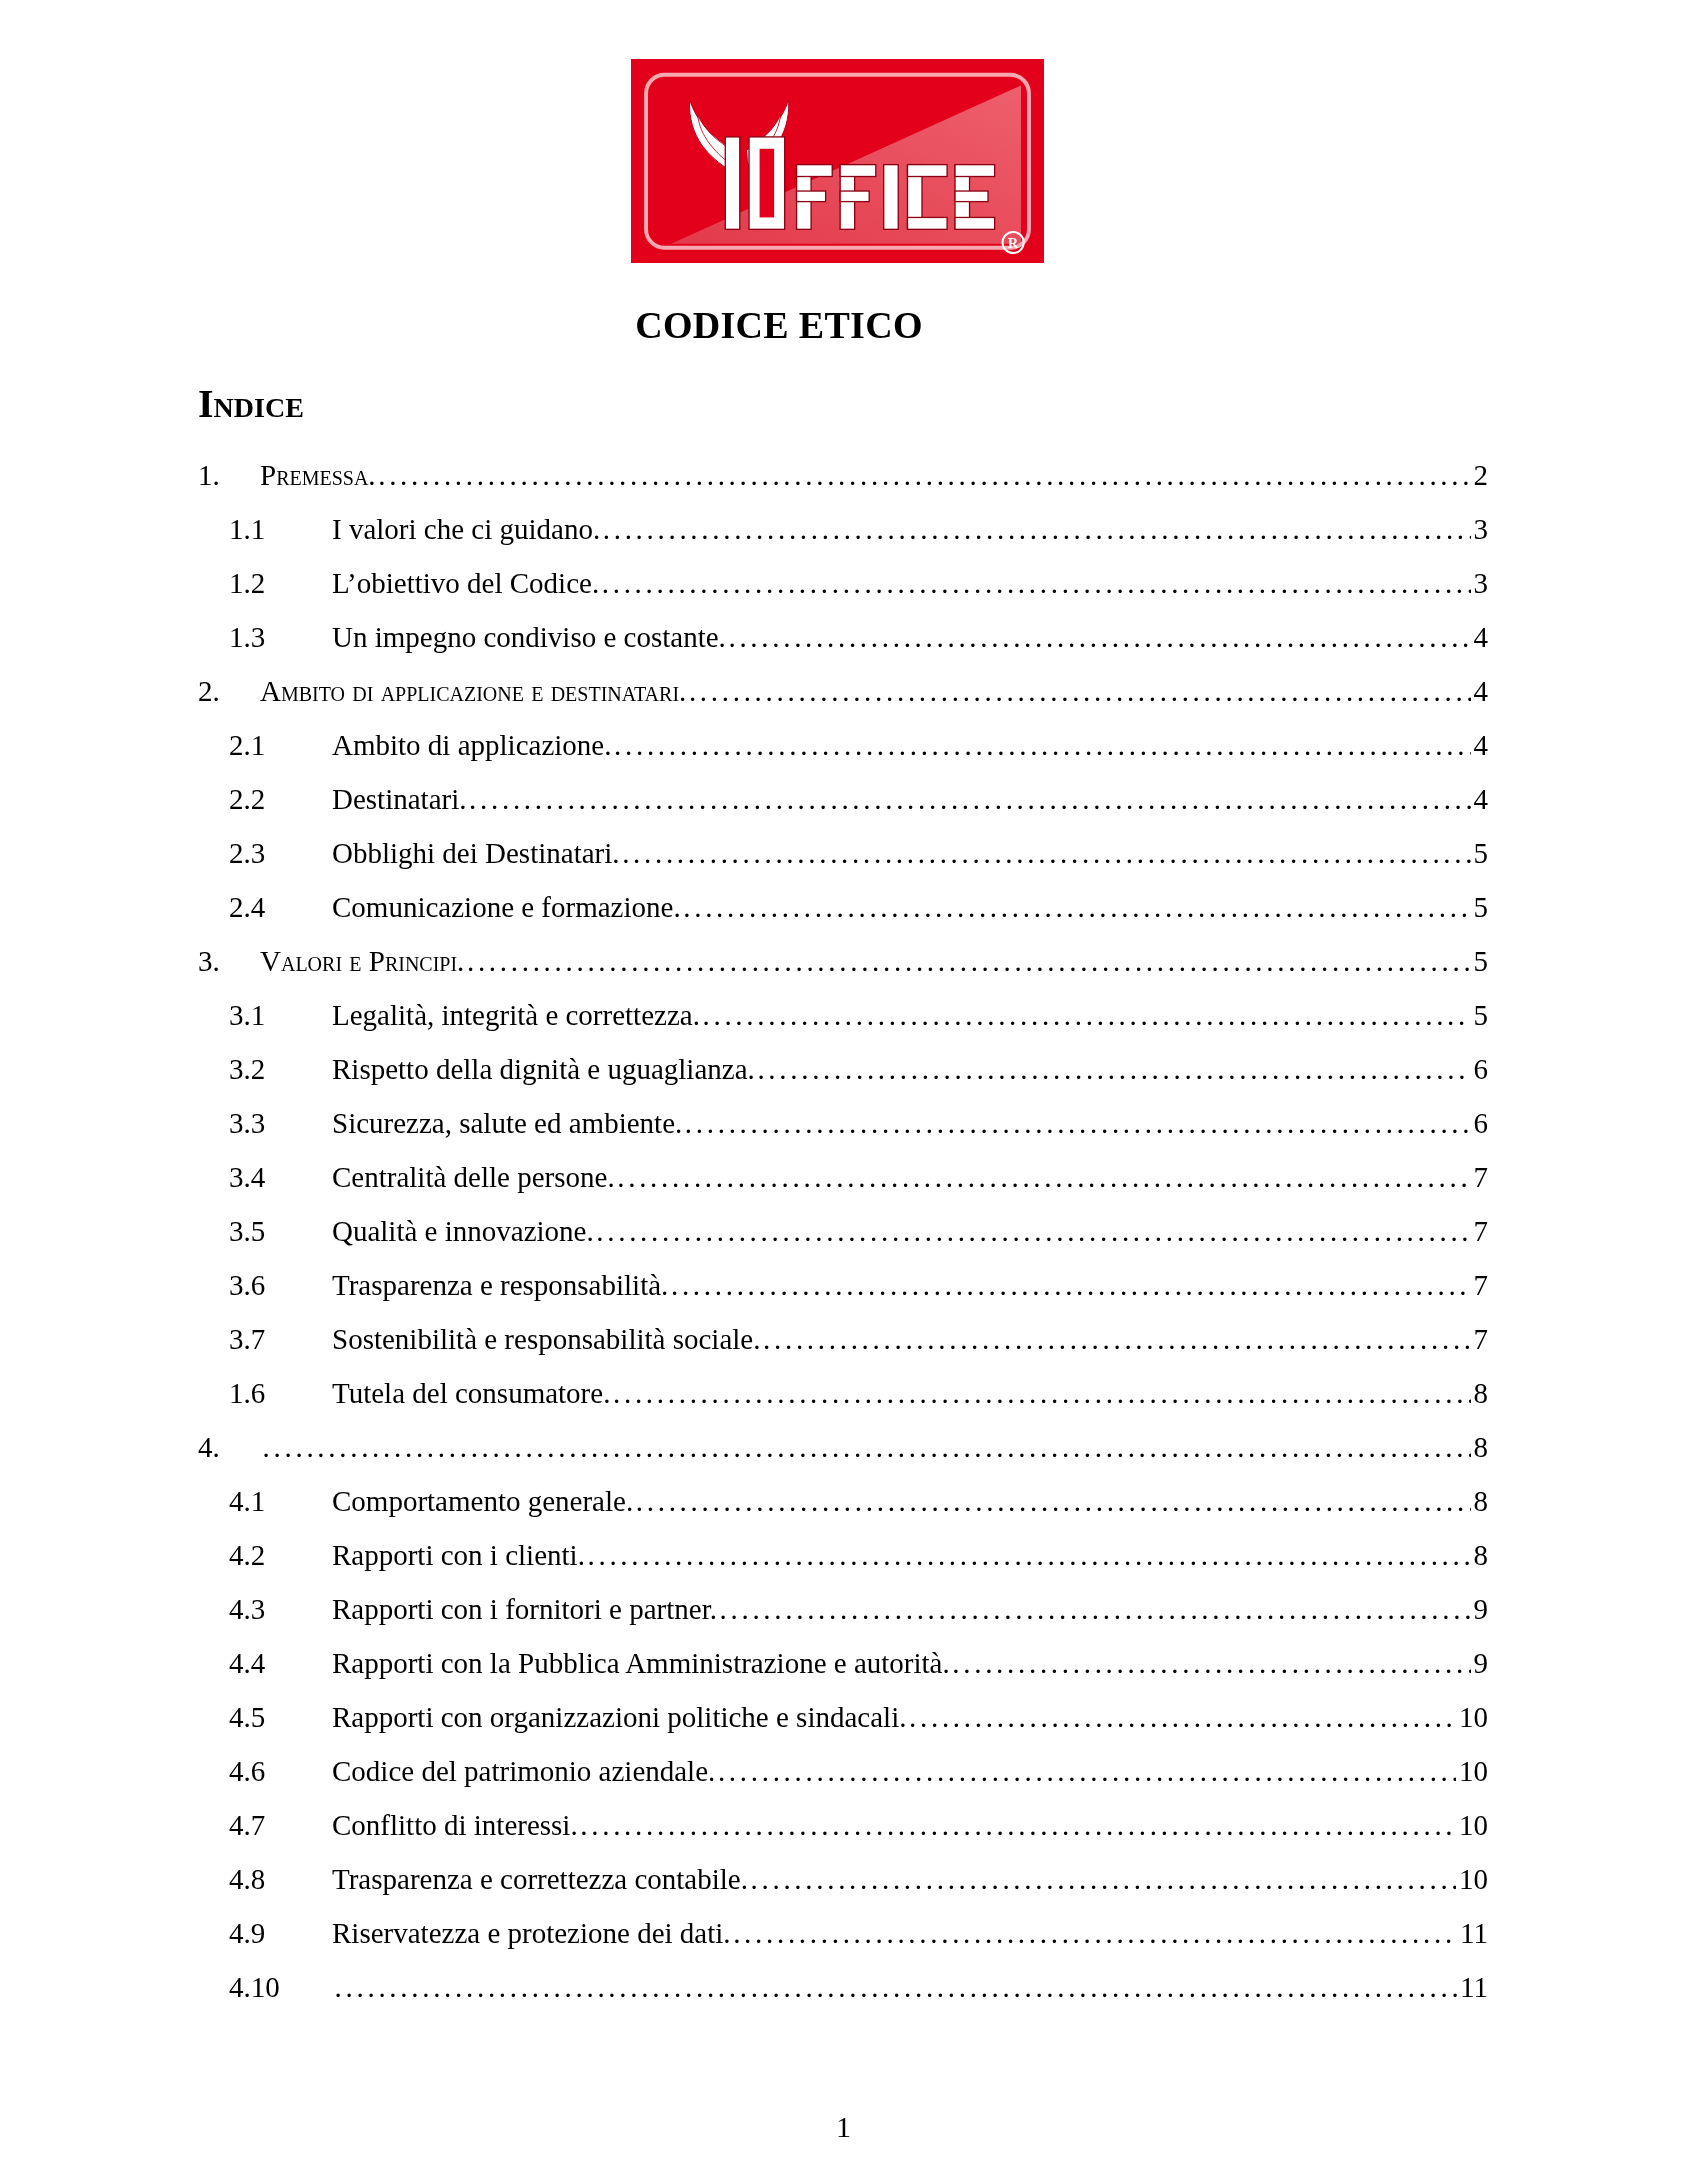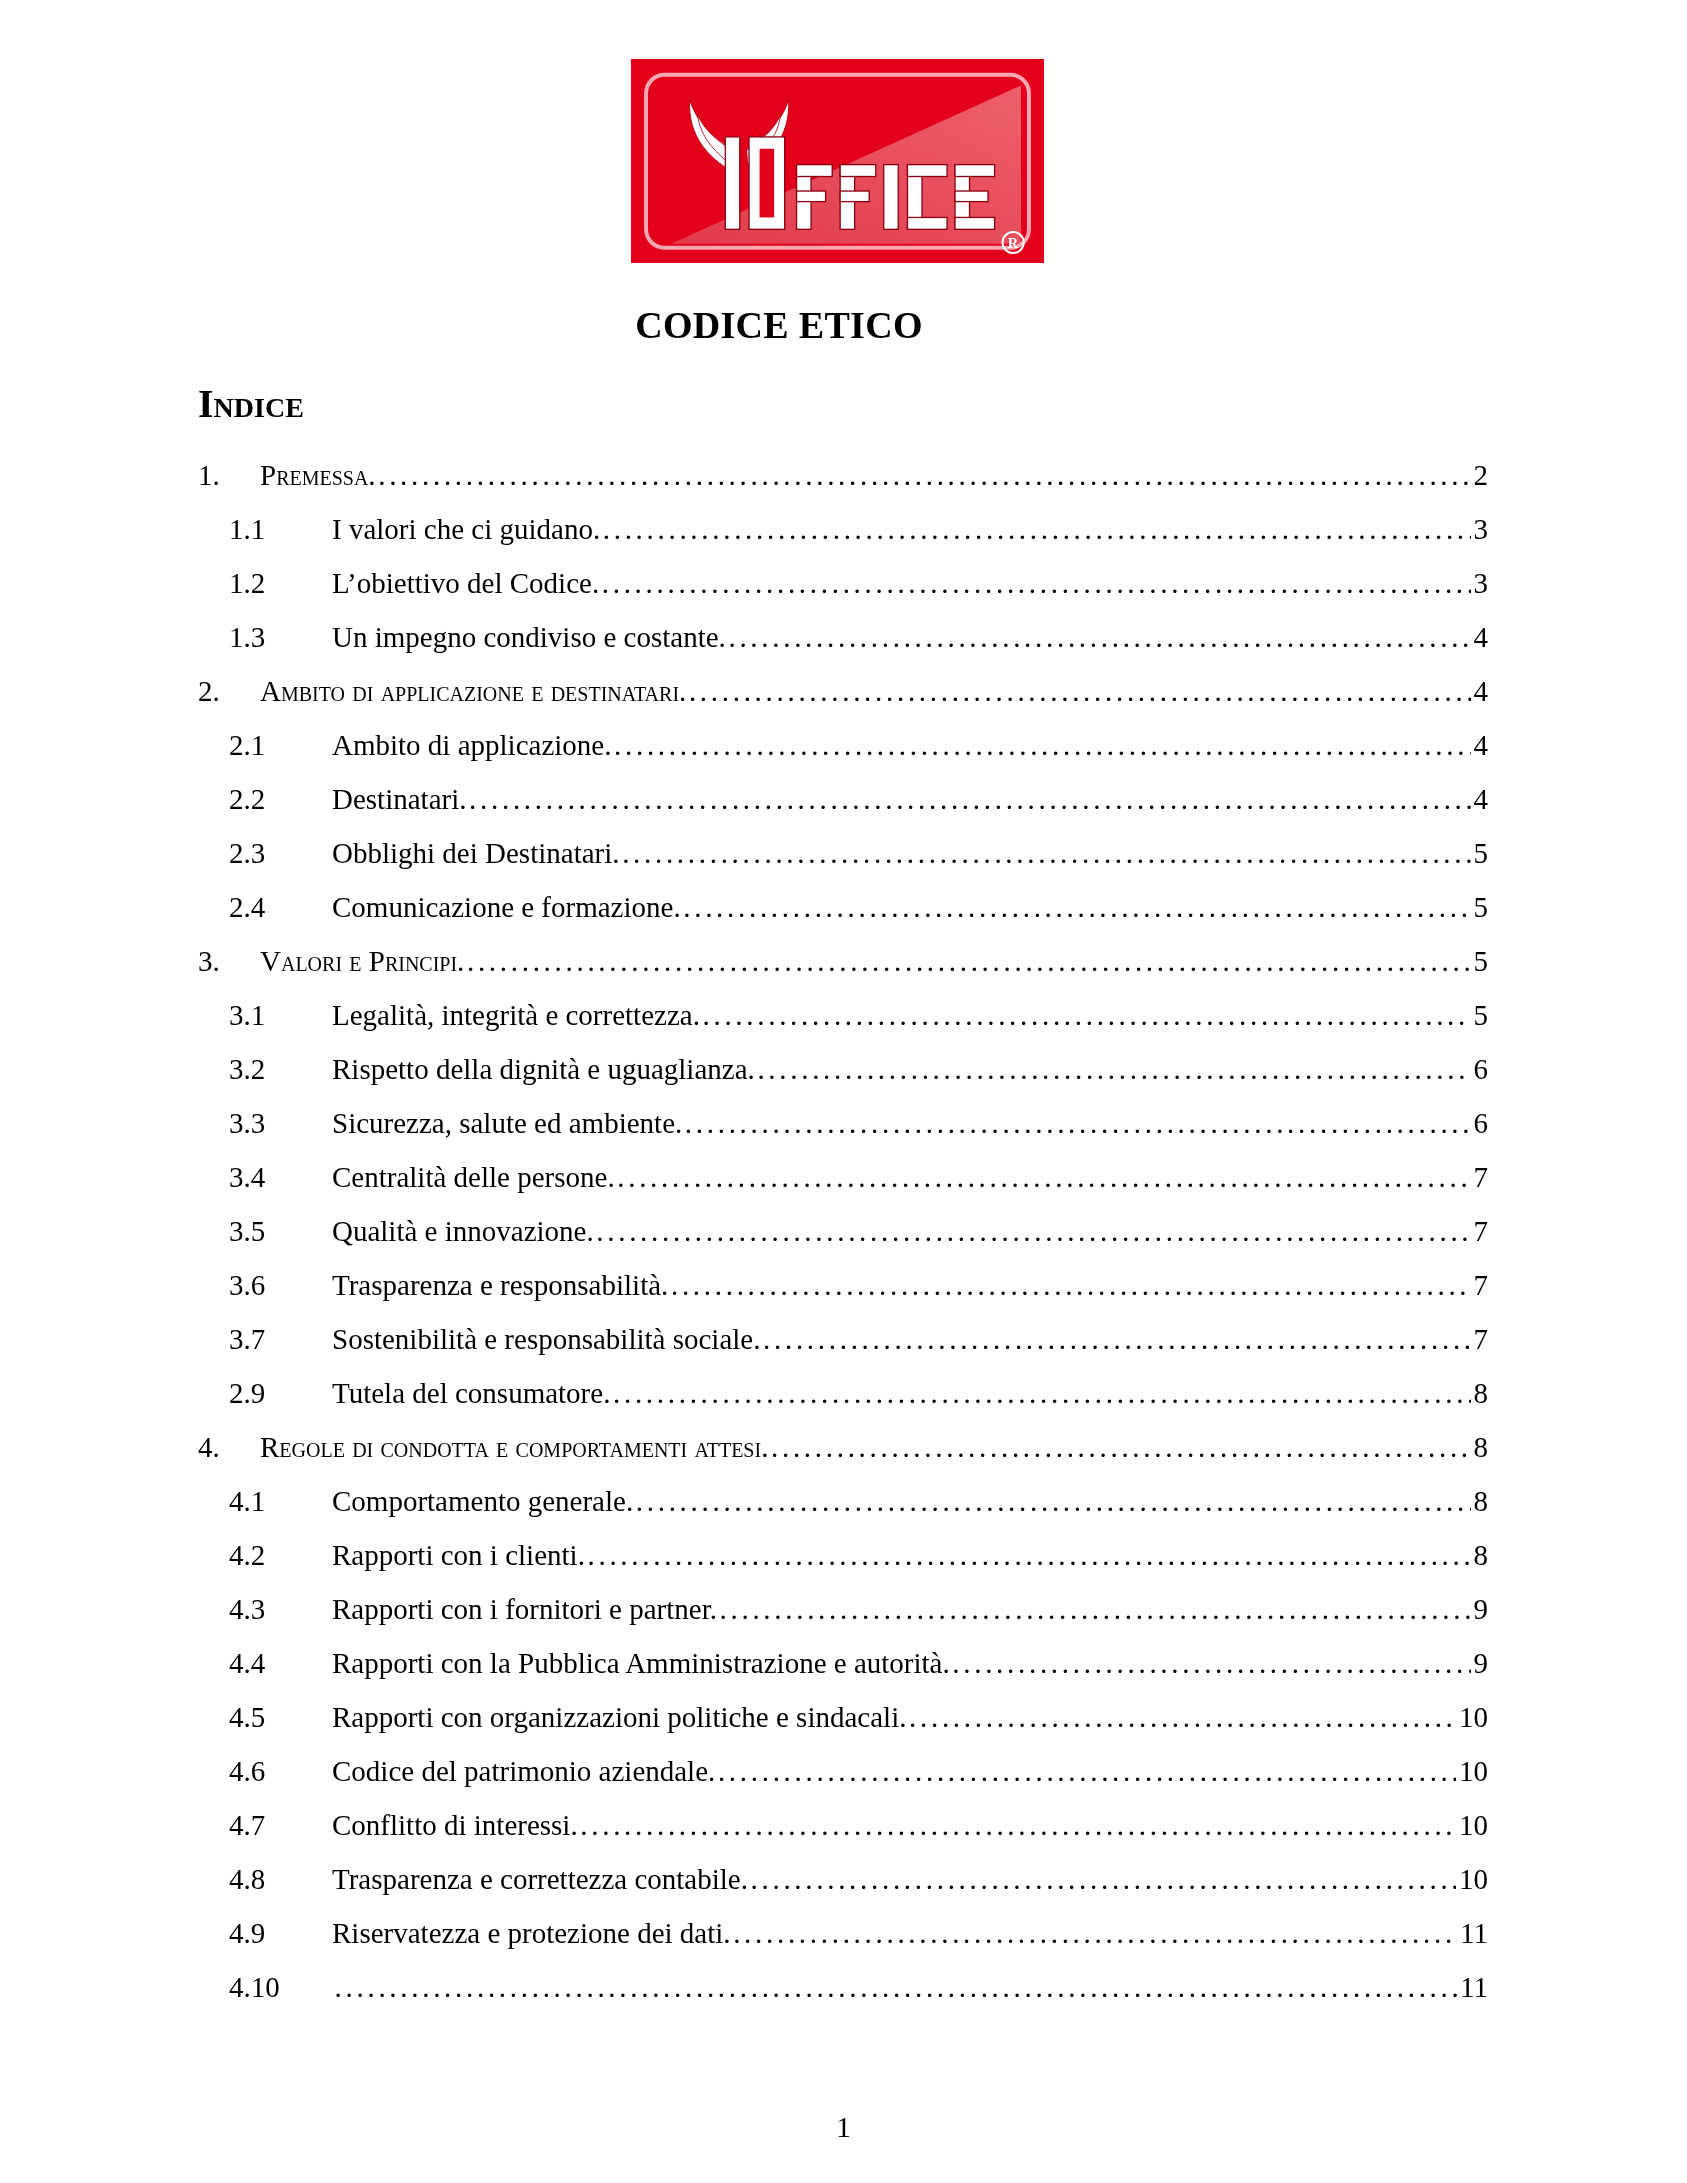--- a/index.html
+++ b/index.html
@@ -184,28 +184,27 @@
     <span class="leader"></span>
     <span class="page">7</span>
   </li>
     <li class="toc-entry level-2">
     <span class="num">3.7</span>
     <span class="label">Sostenibilità e responsabilità sociale.</span>
     <span class="leader"></span>
     <span class="page">7</span>
   </li>
     <li class="toc-entry level-2">
-    <span class="num">2.9</span>
+    <span class="num">1.6</span>
     <span class="label">Tutela del consumatore.</span>
     <span class="leader"></span>
     <span class="page">8</span>
   </li>
     <li class="toc-entry level-1">
     <span class="num">4.</span>
-    <span class="label">Regole di condotta e comportamenti attesi.</span>
     <span class="leader"></span>
     <span class="page">8</span>
   </li>
     <li class="toc-entry level-2">
     <span class="num">4.1</span>
     <span class="label">Comportamento generale.</span>
     <span class="leader"></span>
     <span class="page">8</span>
   </li>
     <li class="toc-entry level-2">

